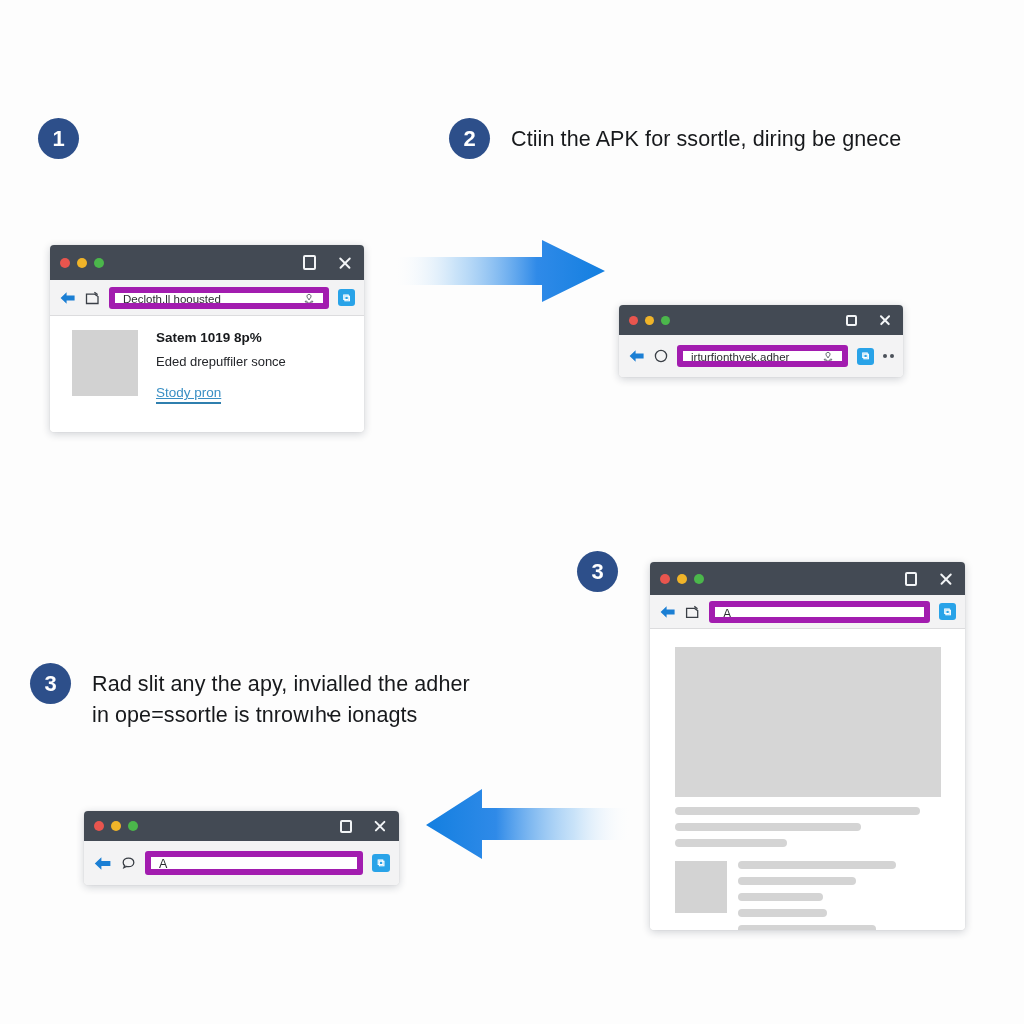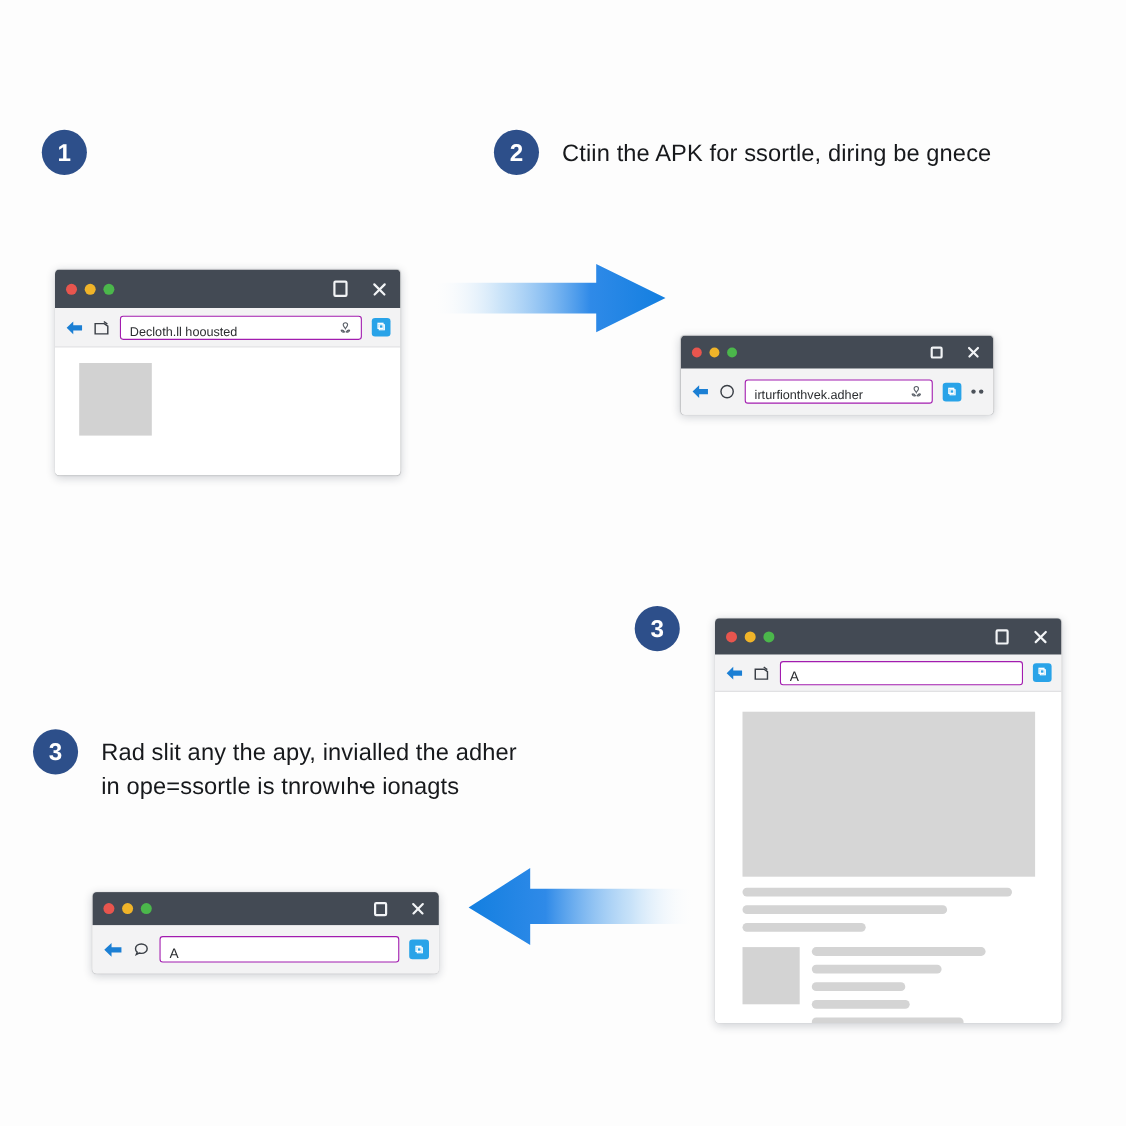--- a/index.html
+++ b/index.html
@@ -69,23 +69,23 @@
     background: #f3f3f4;
     border-bottom: 1px solid #dcdcde;
     display: flex; align-items: center;
     padding: 0 9px;
     gap: 9px;
   }
   .tb-icon { flex: 0 0 auto; display: flex; align-items: center; justify-content: center; }
   .omnibox {
     flex: 1 1 auto;
     background: #ffffff;
-    border: 1px solid #a21caf;
+    border: 6px solid #a21caf;
     border-radius: 3px;
-    display: flex; align-items: flex-end;
+    display: flex; align-items: flex-start;
     padding: 0 8px;
     color: #2b2d30;
     overflow: hidden;
     white-space: nowrap;
   }
   .omnibox .url { flex: 1 1 auto; overflow: hidden; text-overflow: clip; }
   .ext-badge {
     background: #29a3e8;
     border-radius: 3px;
     display: flex; align-items: center; justify-content: center;
@@ -215,20 +215,25 @@
         <span>
           <svg width="12" height="13" viewBox="0 0 12 13">
               <path d="M6 1.4c1.4 0 2 .9 2 1.9 0 1.4-1.3 2.1-2 3.6-.7-1.5-2-2.2-2-3.6 0-1 .6-1.9 2-1.9zM2.2 8.3c1.2-.6 2.3.4 3 1.4-1.2.5-2.6.3-3-1.4zm7.6 0c-1.2-.6-2.3.4-3 1.4 1.2.5 2.6.3 3-1.4z" fill="none" stroke="#5a6068" stroke-width="1"></path>
             </svg>
         </span>
       </span>
       <span class="ext-badge">⧉</span>
     </div>
     <div class="content">
       <div class="thumb"></div>
+      <div>
+        <div class="c-title">Satem 1019 8p%</div>
+        <div class="c-sub">Eded drepuffiler sonce</div>
+        <a class="c-link" href="#">Stody pron</a>
+      </div>
     </div>
   </div>
 
   <div class="arrow" id="arrow-right">
     <svg width="214" height="66" viewBox="0 0 214 66">
       <defs>
         <linearGradient id="gradR" x1="0" y1="0" x2="1" y2="0">
           <stop offset="0" stop-color="#ffffff" stop-opacity="0"></stop>
           <stop offset="0.30" stop-color="#9ecdf5" stop-opacity="0.55"></stop>
           <stop offset="0.68" stop-color="#2f8ae8"></stop>

